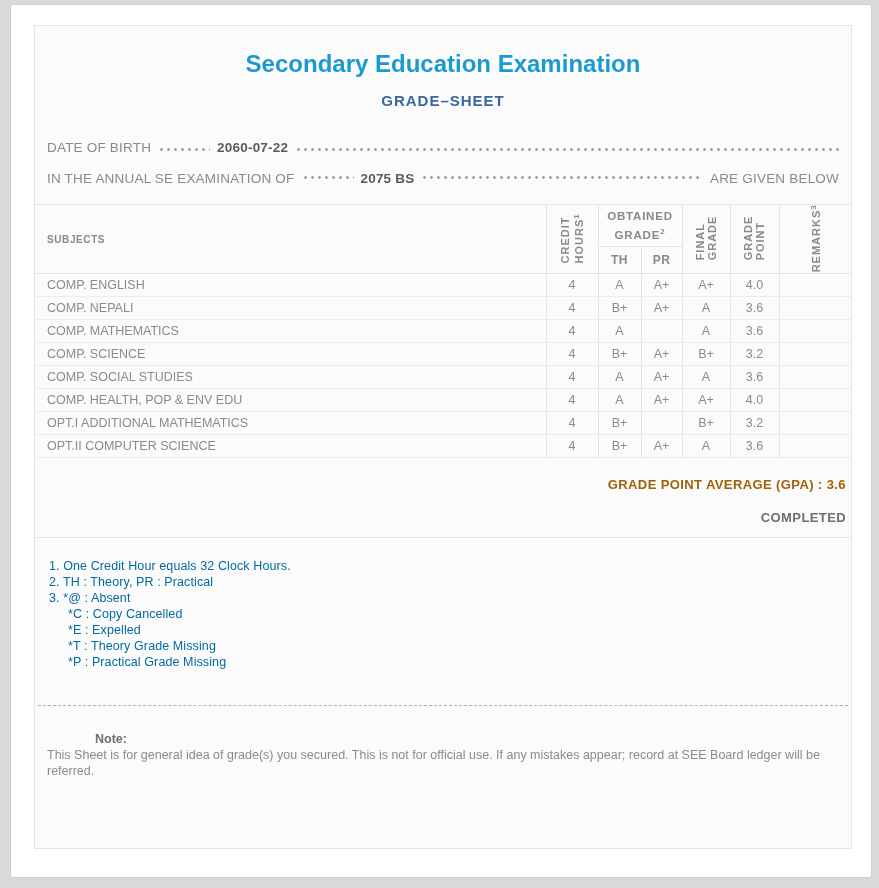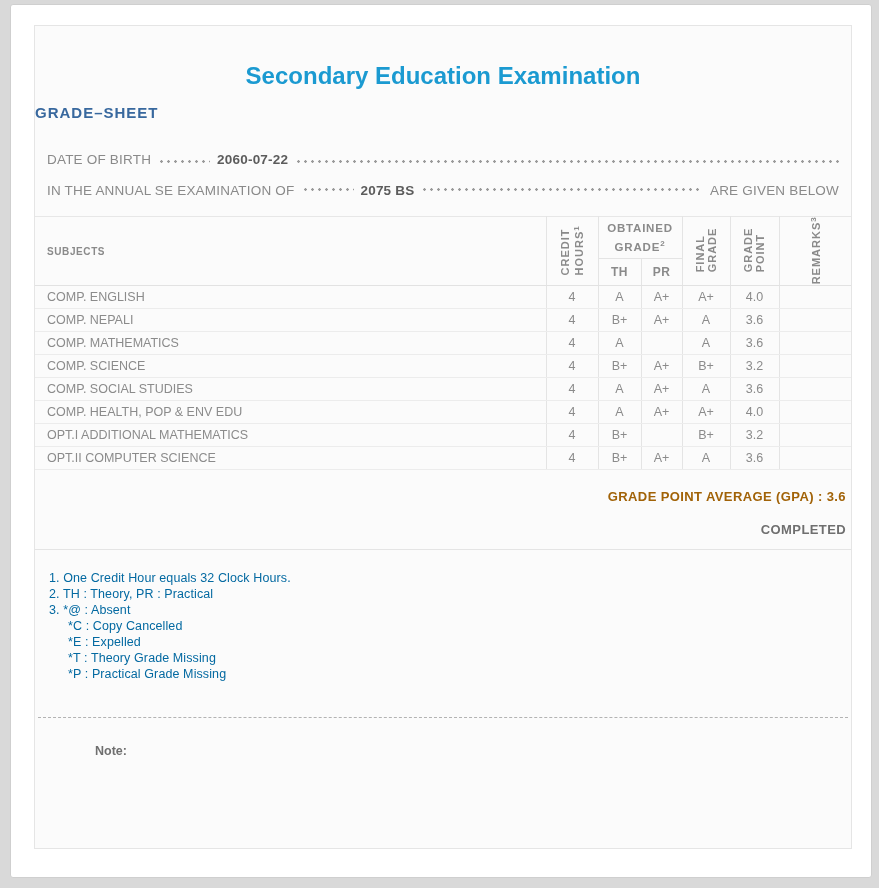--- a/index.html
+++ b/index.html
@@ -18,28 +18,28 @@
     border-radius: 3px;
   }
   .panel {
     position: absolute; left: 23px; top: 20px;
     width: 818px; height: 824px;
     background: #fbfbfb;
     border: 1px solid #e5e5e5;
     overflow: hidden;
   }
   h1.title {
-    margin: 12px; padding-top: 24px;
+    margin: 0; padding-top: 24px;
     text-align: center;
     font-size: 24px; font-weight: bold;
     color: #1b9ad1;
   }
   h2.subtitle {
     margin: 14px 0 0; padding: 0;
-    text-align: left;
+    text-align: center;
     font-size: 15px; font-weight: bold;
     letter-spacing: 1px;
     color: #38689e;
   }
   .info { margin: 31px 12px 0; }
   .iline {
     display: flex; align-items: baseline;
     font-size: 13.5px; color: #8a8a8a;
     letter-spacing: 0.2px;
     height: 17px;
@@ -295,16 +295,17 @@
         <div class="fnote indent">*C : Copy Cancelled</div>
         <div class="fnote indent">*E : Expelled</div>
         <div class="fnote indent">*T : Theory Grade Missing</div>
         <div class="fnote indent">*P : Practical Grade Missing</div>
       </div>
 
     <div class="divider"></div>
 
     <div class="note">
       <div class="note-label">Note:</div>
+      <div class="note-text">This Sheet is for general idea of grade(s) you secured. This is not for official use. If any mistakes appear; record at SEE Board ledger will be referred.</div>
     </div>
 
   </div>
 </div>
 
 </body></html>

